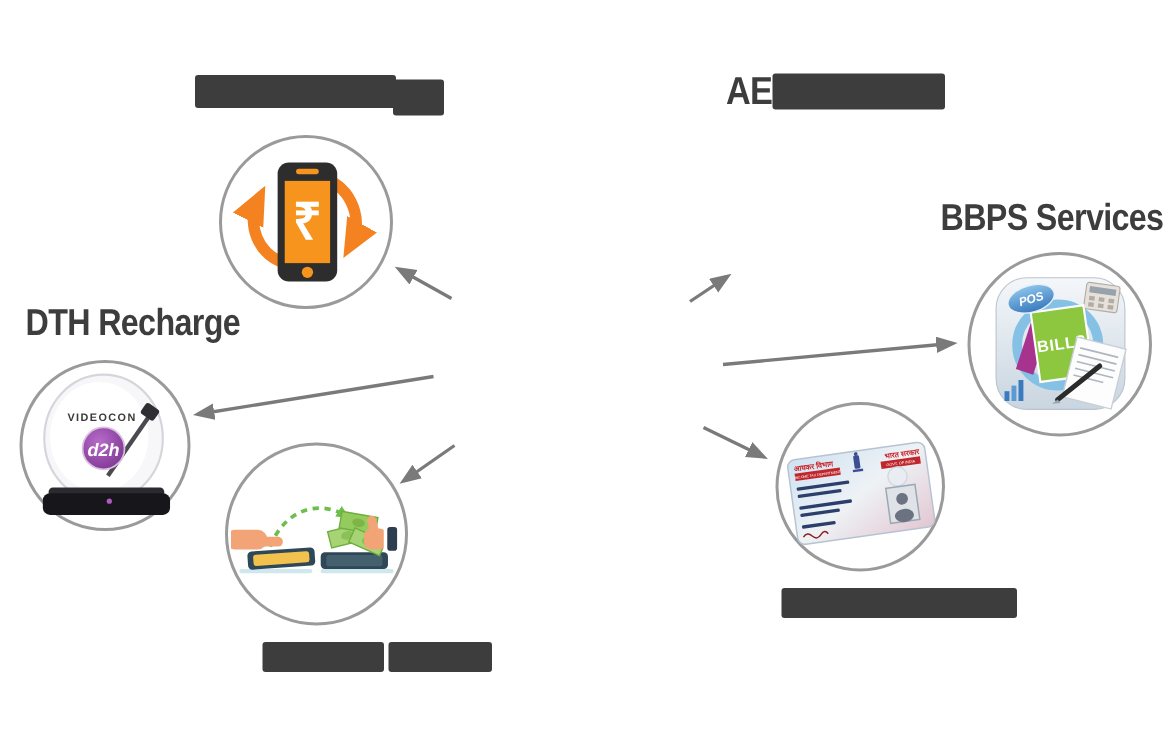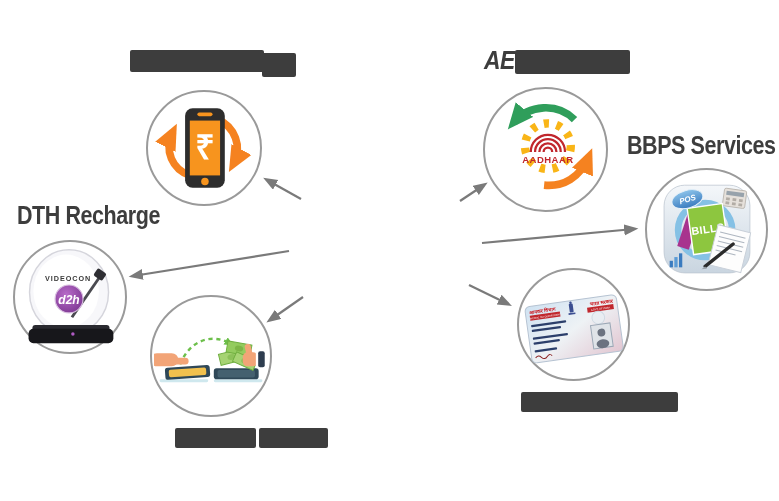--- a/index.html
+++ b/index.html
@@ -14,21 +14,21 @@
   }
   .center-title{
     text-align:center;color:#F7941E;font-weight:bold;font-size:38px;line-height:45px;
     letter-spacing:-1px;transform:scaleX(.92);
   }
   .label{
     position:absolute;color:#3D3D3D;font-weight:bold;font-size:25px;line-height:26px;
     letter-spacing:-.5px;transform:scaleX(.86);transform-origin:left top;white-space:nowrap;
   }
   .blob{position:absolute;background:#3D3D3D;border-radius:2px;}
-  .ae-wrap{position:absolute;display:flex;align-items:flex-end;font-style:italic;}
+  .ae-wrap{position:absolute;display:flex;align-items:flex-start;}
   .ae-wrap .label-inline{
     color:#3D3D3D;font-weight:bold;font-size:26px;line-height:25px;letter-spacing:-.5px;
     transform:scaleX(.88);transform-origin:left top;
   }
   svg text{font-family:"Liberation Sans",sans-serif;}
 </style>
 </head>
 <body>
 
 <div class="canvas">
@@ -60,43 +60,20 @@
       <path d="M40,84 C22,78 12,58 22,38" stroke="#F58220" stroke-width="8" fill="none" marker-end="url(#mor)"></path>
       <path d="M68,24 C88,32 96,54 86,72" stroke="#F58220" stroke-width="8" fill="none" marker-end="url(#mor)"></path>
       <rect x="35" y="13" width="42" height="84" rx="8" fill="#2D2D2D"></rect>
       <rect x="48" y="17.5" width="16" height="3.8" rx="1.9" fill="#F7941E"></rect>
       <rect x="40" y="26" width="32" height="58" fill="#F7941E"></rect>
       <circle cx="56" cy="90.5" r="4" fill="#F7941E"></circle>
       <text x="56" y="67" font-size="36" font-weight="bold" fill="#ffffff" text-anchor="middle">₹</text>
     </svg>
   </div>
 
-  <div class="circle" style="left:483px;top:87px;width:125px;height:125px;">
-    <svg width="114" height="114" viewBox="0 0 120 120">
-      <defs>
-        <marker id="mgr" markerWidth="4.6" markerHeight="4" refX="2.2" refY="1.5" orient="auto">
-          <path d="M0,0 L3.4,1.5 L0,3 z" fill="#2F9E5B"></path>
-        </marker>
-        <marker id="mor2" markerWidth="4.6" markerHeight="4" refX="2.2" refY="1.5" orient="auto">
-          <path d="M0,0 L3.4,1.5 L0,3 z" fill="#F58220"></path>
-        </marker>
-      </defs>
-      <circle cx="62" cy="56" r="24" stroke="#F9B517" stroke-width="9" stroke-dasharray="5.5 8" fill="none"></circle>
-      <circle cx="62" cy="56" r="19.5" fill="#ffffff"></circle>
-      <g stroke="#C1272D" stroke-width="2.4" fill="none">
-        <path d="M44,62 A18,18 0 1 1 80,62"></path>
-        <path d="M48.5,62 A13.5,13.5 0 1 1 75.5,62"></path>
-        <path d="M53,62 A9,9 0 1 1 71,62"></path>
-        <path d="M57.5,62 A4.5,4.5 0 1 1 66.5,62"></path>
-      </g>
-      <text x="62" y="74" font-size="10" font-weight="bold" fill="#C1272D" text-anchor="middle" letter-spacing=".5">AADHAAR</text>
-      <path d="M90,28 C72,10 42,12 26,31" stroke="#2F9E5B" stroke-width="8" fill="none" marker-end="url(#mgr)"></path>
-      <path d="M58,97 C78,99 96,89 105,67" stroke="#F58220" stroke-width="8" fill="none" marker-end="url(#mor2)"></path>
-    </svg>
-  </div>
 
   <div class="circle" style="left:645px;top:168px;width:123px;height:123px;">
     <svg width="112" height="112" viewBox="0 0 120 120">
       <defs>
         <linearGradient id="bbpsbg" x1="0" y1="0" x2="0" y2="1">
           <stop offset="0" stop-color="#f4f7fa"></stop>
             <stop offset="1" stop-color="#c9d5e0"></stop>
         </linearGradient>
         <linearGradient id="posGrad" x1="0" y1="0" x2="0" y2="1">
           <stop offset="0" stop-color="#8cc3ea"></stop>

